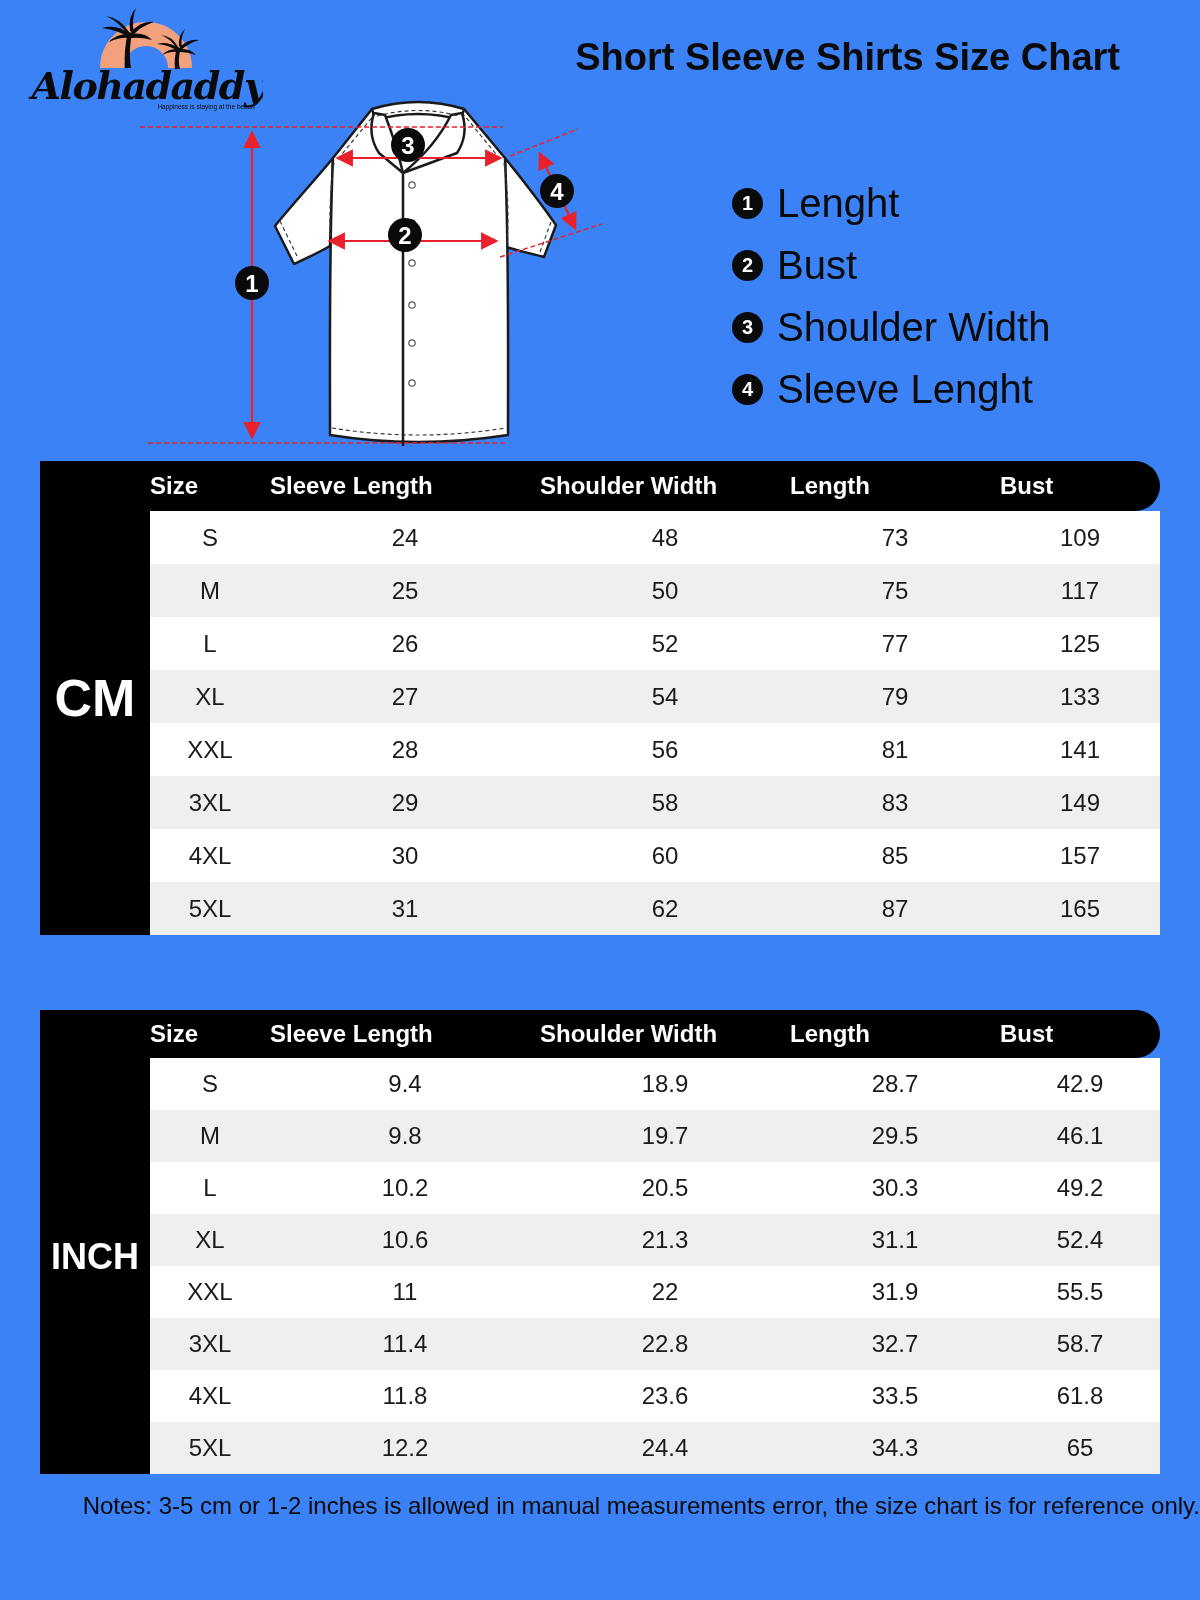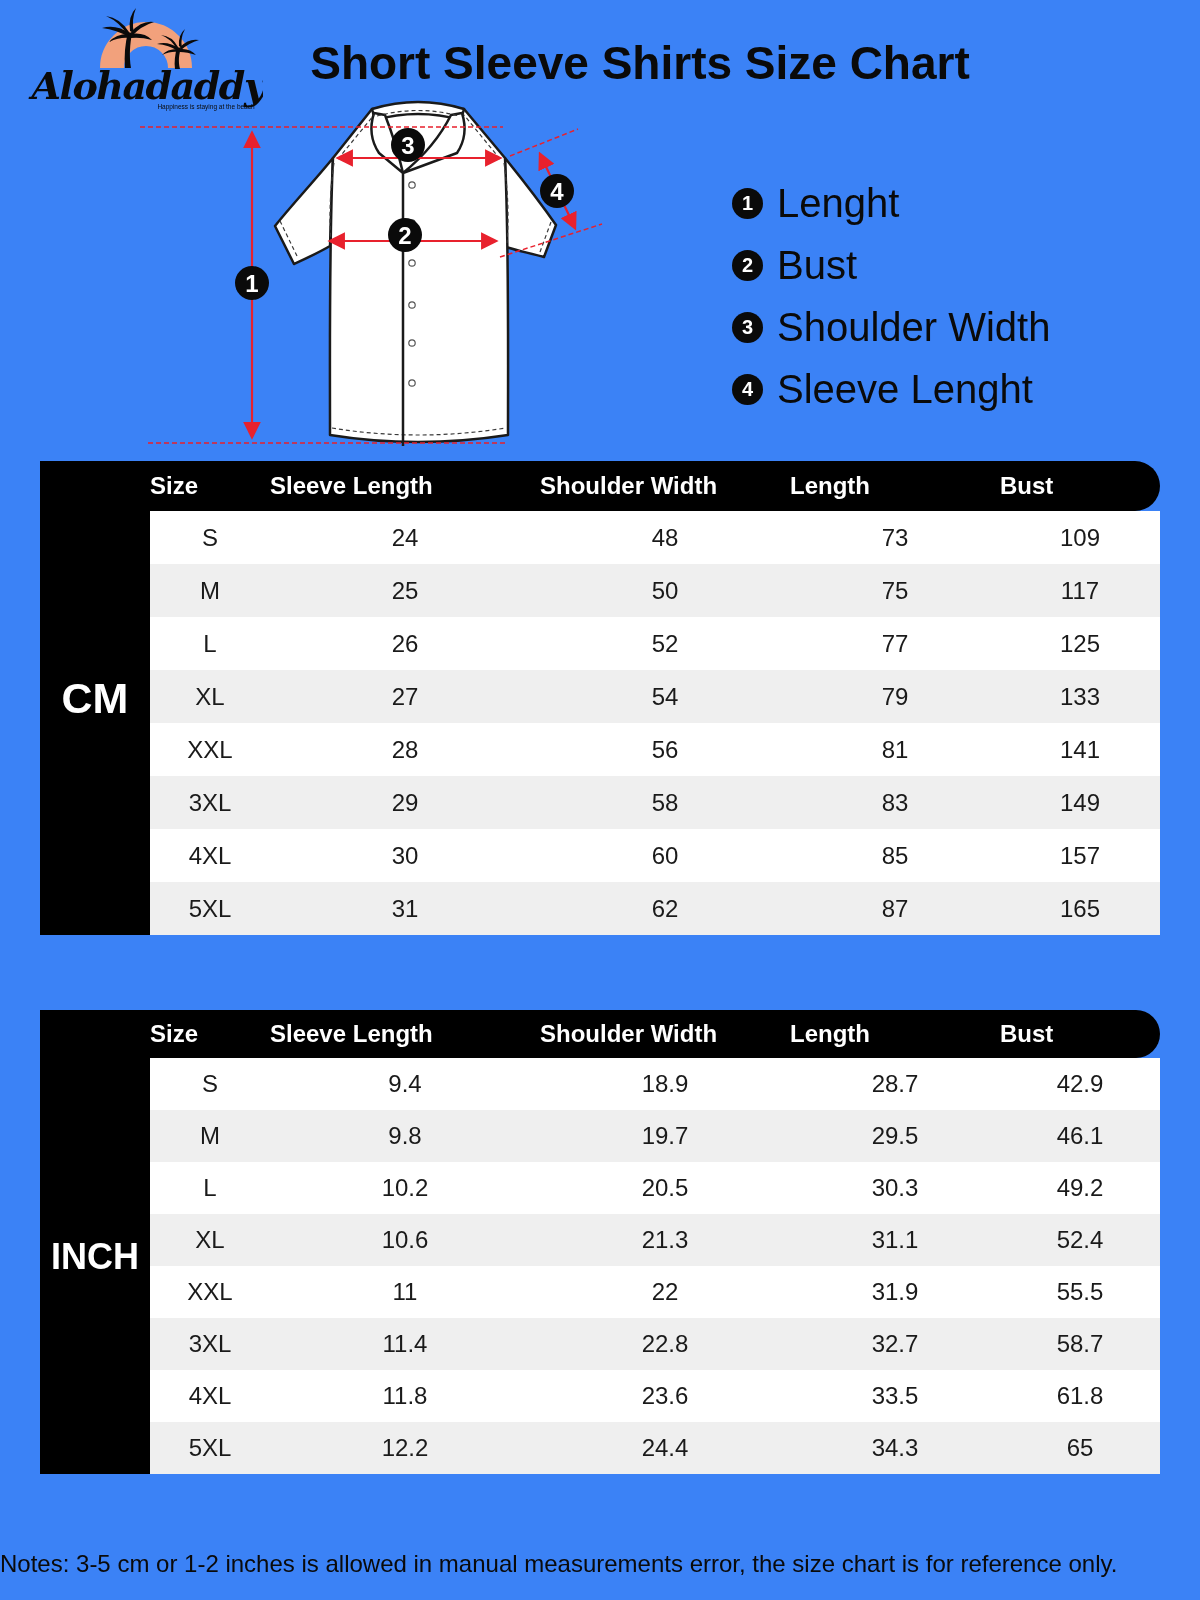--- a/index.html
+++ b/index.html
@@ -2,54 +2,54 @@
 <html><head>
 <meta charset="utf-8">
 <style>
   * { margin:0; padding:0; box-sizing:border-box; }
   html,body { background:#ffffff; }
   body { font-family:"Liberation Sans", sans-serif; color:#111; }
   .page { position:relative; width:1200px; height:1600px; background:#3b82f6; overflow:hidden; }
 
   
   .logo-svg { position:absolute; left:28px; top:5px; width:235px; height:112px; }
-  .page-title { position:absolute; left:160px; top:36px; width:960px; text-align:center;
-                font-size:46px; font-weight:700; letter-spacing:0; color:#0a0a0a; }
+  .page-title { position:absolute; left:160px; top:36px; width:960px; text-align:right;
+                font-size:38px; font-weight:700; letter-spacing:0; color:#0a0a0a; }
 
   
   .diagram-svg { position:absolute; left:120px; top:85px; width:600px; height:370px; }
 
   
   .legend { position:absolute; left:732px; top:182px; }
   .legend-item { display:flex; align-items:center; height:42px; margin-bottom:20px; }
   .legend-num { width:31px; height:31px; border-radius:50%; background:#0a0a0a; color:#fff;
                 font-weight:700; font-size:20px; display:flex; align-items:center; justify-content:center;
                 margin-right:14px; flex:0 0 auto; }
   .legend-label { font-size:40px; color:#0a0a0a; }
 
   
   .size-table { position:absolute; left:40px; width:1120px; }
   .size-table .unit-col { position:absolute; left:0; top:0; bottom:0; width:110px; background:#000;
                           display:flex; align-items:center; justify-content:center; color:#fff; font-weight:700; }
-  .size-table.cm .unit-col { font-size:43px; }
+  .size-table.cm .unit-col { font-size:52px; }
   .size-table.inch .unit-col { font-size:36px; letter-spacing:0;margin-top:30px; }
   .thead { position:relative; display:grid; grid-template-columns:110px 120px 270px 250px 210px 160px;
            background:#000; border-radius:0 26px 26px 0; align-items:center; }
   .size-table.cm .thead { height:50px; }
   .size-table.inch .thead { height:48px; }
   .thead .hcell { color:#fff; font-weight:700; font-size:24px; }
   .tbody { margin-left:110px; }
   .trow { display:grid; grid-template-columns:120px 270px 250px 210px 160px; align-items:center; }
   .size-table.cm .trow { height:53px; }
   .size-table.inch .trow { height:52px; }
   .trow:nth-child(even) { background:#efefef; }
   .trow:nth-child(odd) { background:#ffffff; }
   .tcell { text-align:center; font-size:24px; color:#1a1a1a; }
 
-  .note { position:absolute; left:0; top:1550px; width:1200px; text-align:left;
+  .note { position:absolute; left:0; top:1492px; width:1200px; text-align:right;
           font-size:24px; color:#0a0a0a; }
 </style>
 </head>
 <body>
 
 <div class="page">
 
   <svg class="logo-svg" viewBox="0 0 235 110">
 
     <path d="M84,62 A34,34 0 0 1 152,62" fill="none" stroke="#f2a17c" stroke-width="24"></path>

